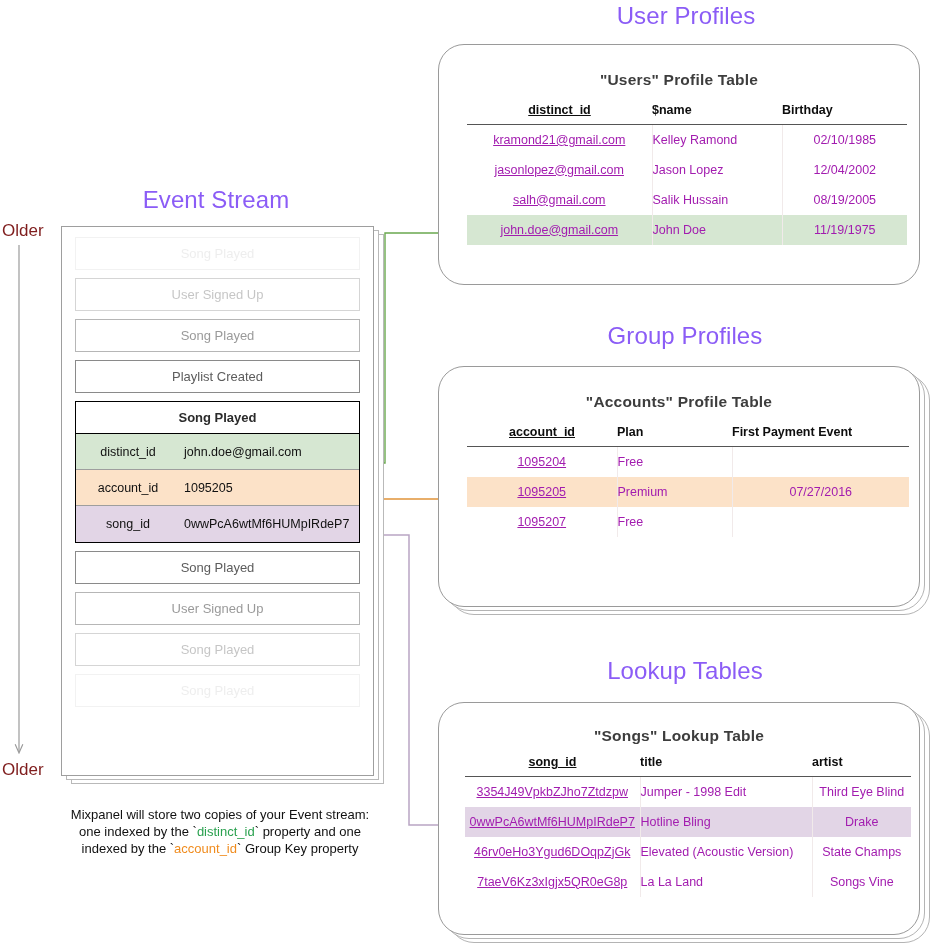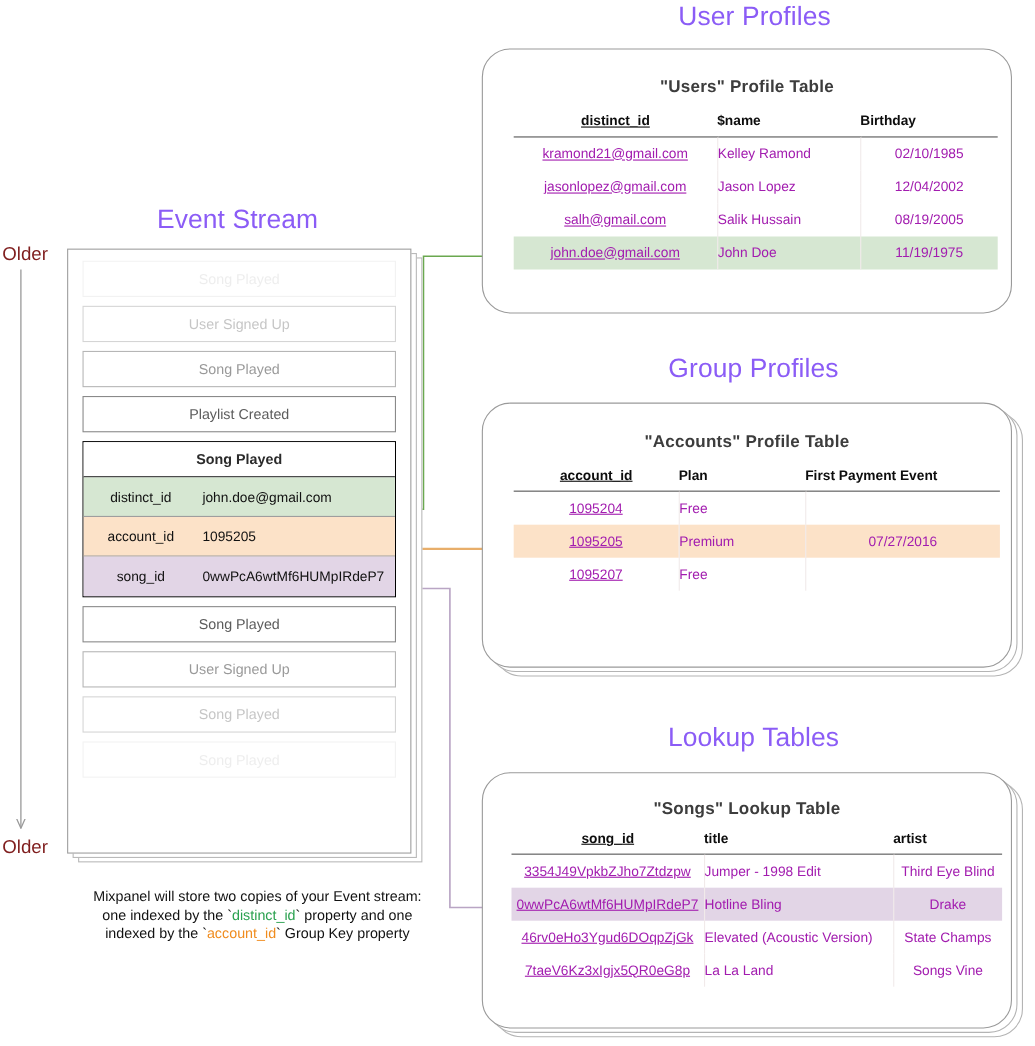--- a/index.html
+++ b/index.html
@@ -227,21 +227,21 @@
         </div>
         <div class="evt f2">
           <span>Song Played</span>
         </div>
         <div class="evt f1">
           <span>Song Played</span>
         </div>
       </div>
   </div>
 
-  <div class="caption" style="left:54px; top:806px; width:360px;">
+  <div class="caption" style="left:40px; top:806px; width:360px;">
     <span>Mixpanel will store two copies of your Event stream:</span><br>
     <span>one indexed by the </span><span class="tick">`</span><span class="code-green">distinct_id</span><span class="tick">`</span><span> property and one</span><br>
     <span>indexed by the </span><span class="tick">`</span><span class="code-orange">account_id</span><span class="tick">`</span><span> Group Key property</span>
   </div>
 
   <div class="section-title" style="left:581px; top:2px; width:210px;">User Profiles</div>
 
   <div class="card" style="left:438px; top:44px; width:482px; height:241px;">
     <div class="card-title" style="margin-top:26px;">"Users" Profile Table</div>
     <div style="position:absolute; left:28px; top:58px; width:440px;">

